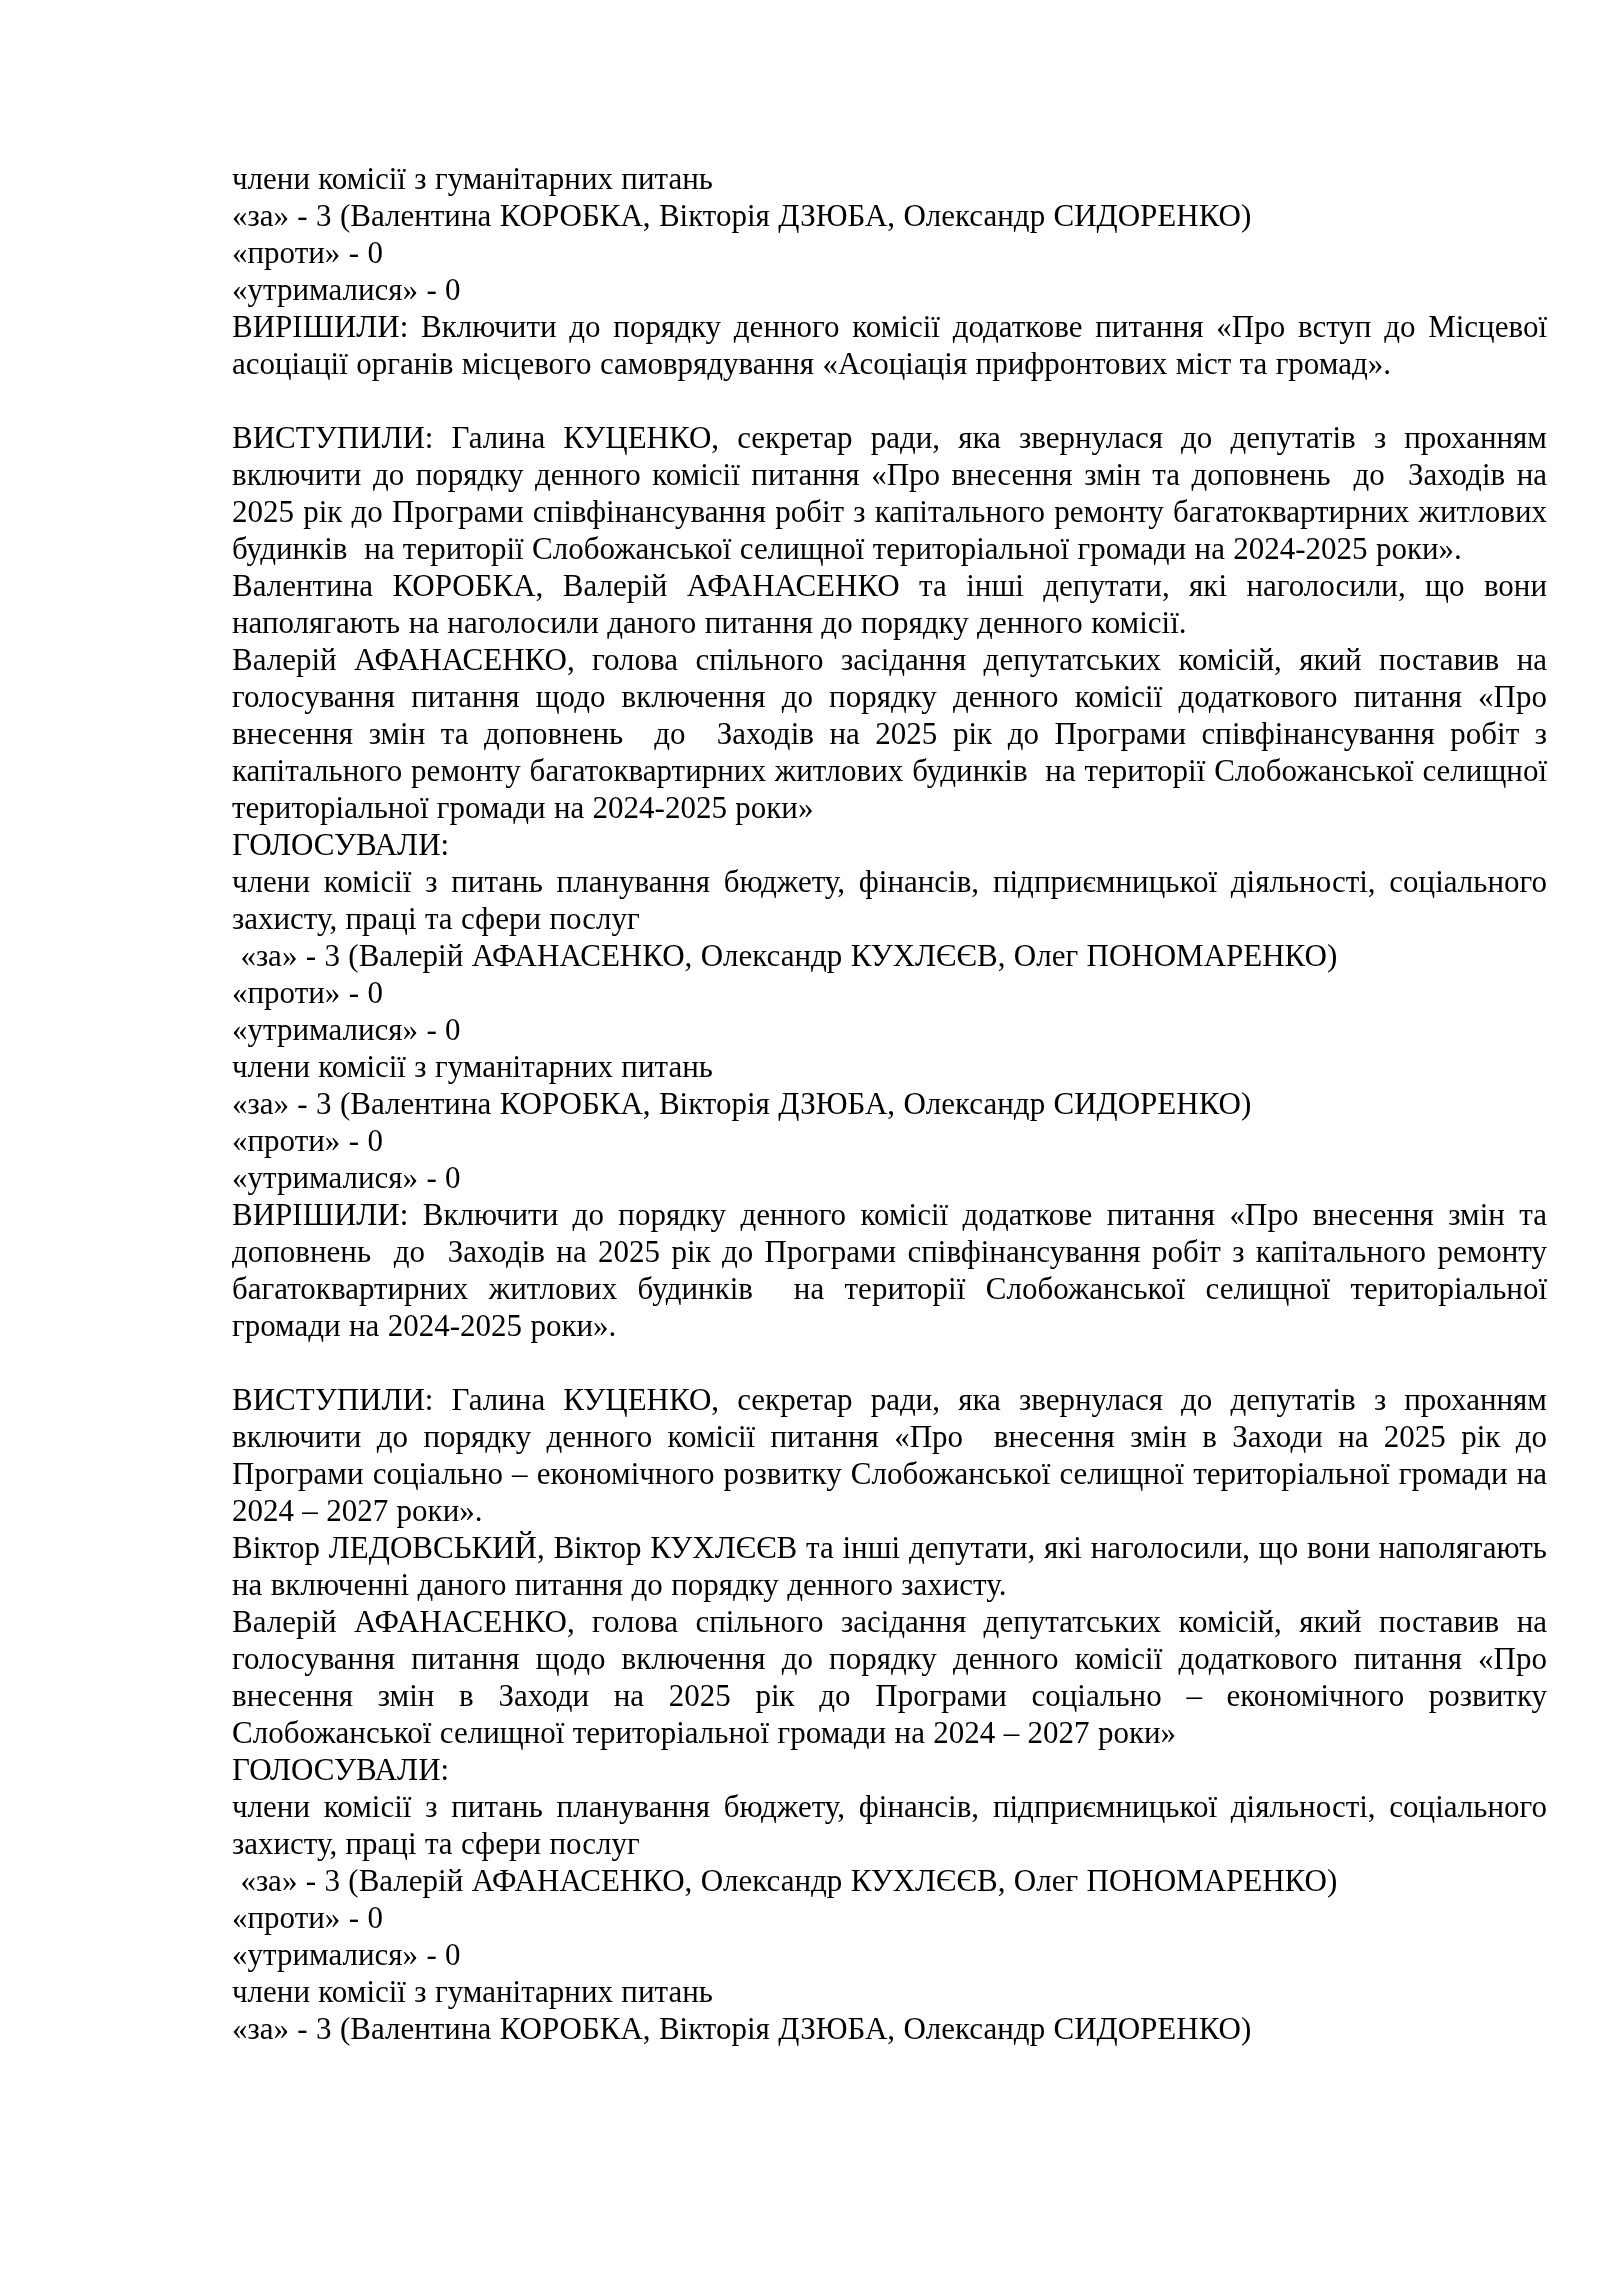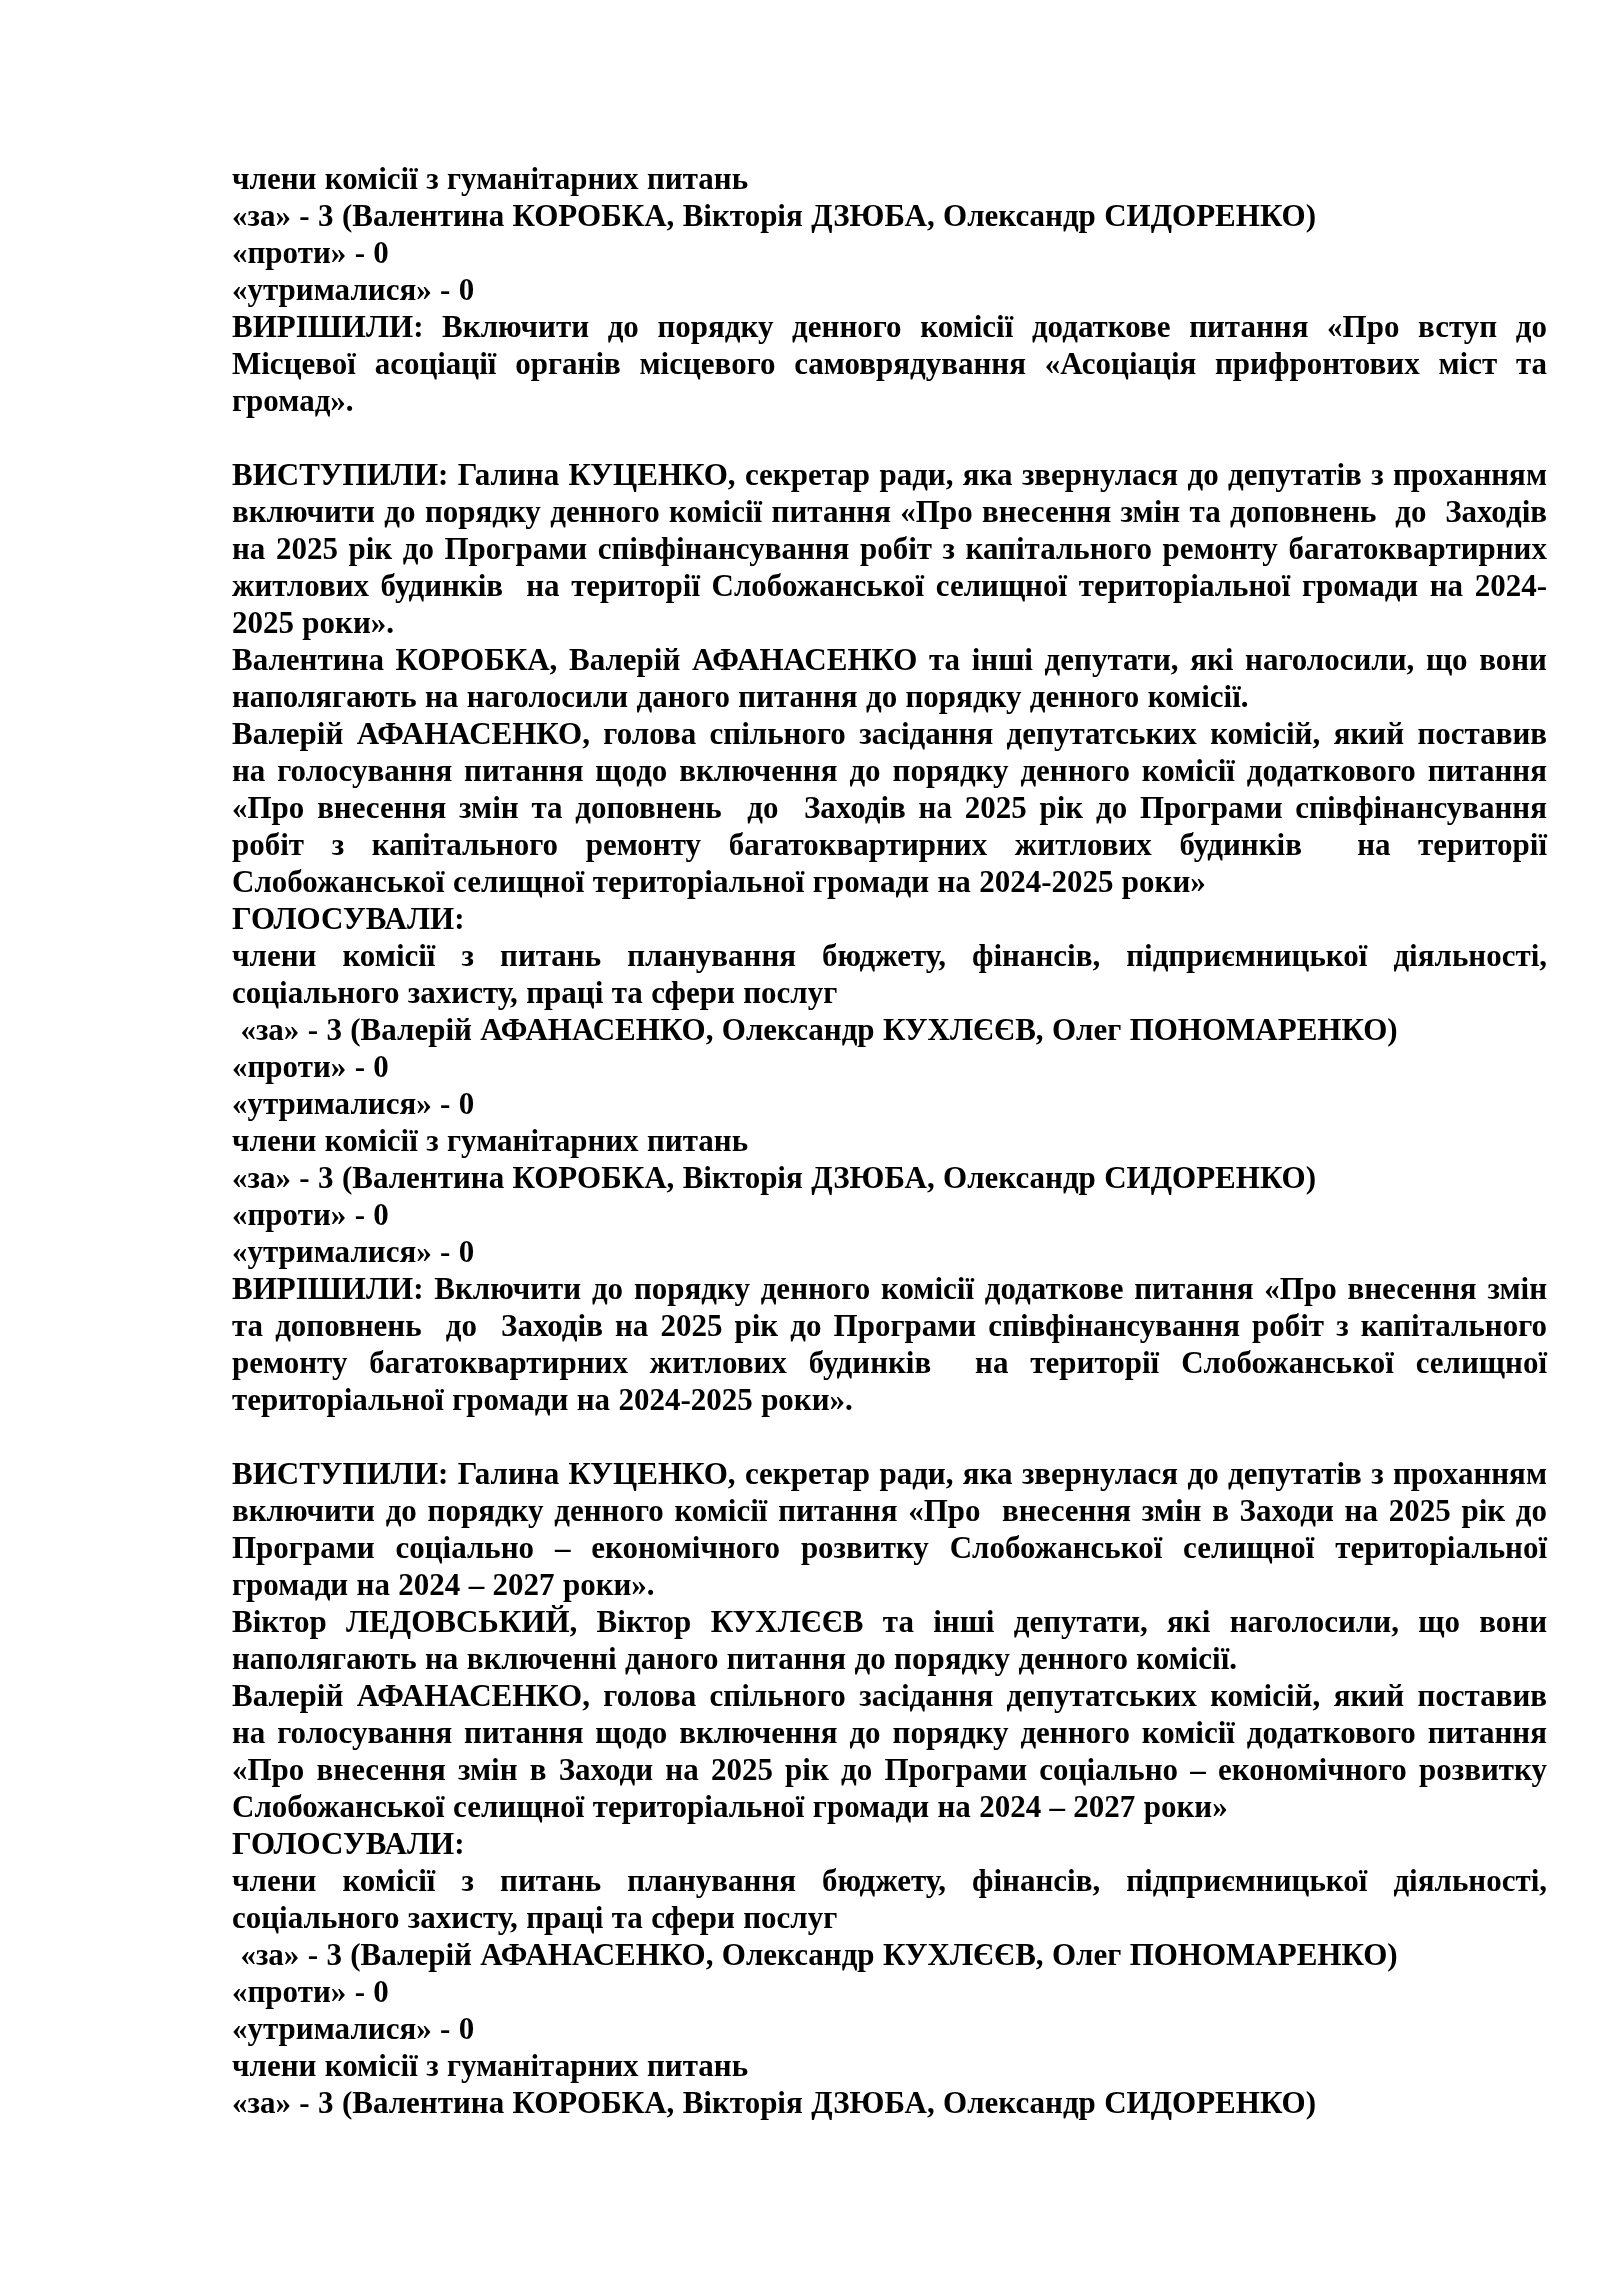--- a/index.html
+++ b/index.html
@@ -13,21 +13,20 @@
     position: relative;
     overflow: hidden;
   }
   .page {
     position: absolute;
     left: 0;
     top: 0;
     width: 1623px;
     height: 2295px;
     background: #ffffff;
-    font-weight: bold;
   }
   .textblock {
     position: absolute;
     left: 232px;
     top: 160px;
     width: 1315px;
   }
   p.line {
     margin: 0;
     padding: 0;
@@ -62,21 +61,21 @@
       <p class="line"> «за» - 3 (Валерій АФАНАСЕНКО, Олександр КУХЛЄЄВ, Олег ПОНОМАРЕНКО)</p>
       <p class="line">«проти» - 0</p>
       <p class="line">«утрималися» - 0</p>
       <p class="line">члени комісії з гуманітарних питань</p>
       <p class="line">«за» - 3 (Валентина КОРОБКА, Вікторія ДЗЮБА, Олександр СИДОРЕНКО)</p>
       <p class="line">«проти» - 0</p>
       <p class="line">«утрималися» - 0</p>
       <p class="line">ВИРІШИЛИ: Включити до порядку денного комісії додаткове питання «Про внесення змін та доповнень  до  Заходів на 2025 рік до Програми співфінансування робіт з капітального ремонту багатоквартирних житлових будинків  на території Слобожанської селищної територіальної громади на 2024-2025 роки».</p>
       <p class="line blank">&nbsp;</p>
       <p class="line">ВИСТУПИЛИ: Галина КУЦЕНКО, секретар ради, яка звернулася до депутатів з проханням включити до порядку денного комісії питання «Про  внесення змін в Заходи на 2025 рік до Програми соціально – економічного розвитку Слобожанської селищної територіальної громади на 2024 – 2027 роки».</p>
-      <p class="line">Віктор ЛЕДОВСЬКИЙ, Віктор КУХЛЄЄВ та інші депутати, які наголосили, що вони наполягають на включенні даного питання до порядку денного комісії.</p>
+      <p class="line">Віктор ЛЕДОВСЬКИЙ, Віктор КУХЛЄЄВ та інші депутати, які наголосили, що вони наполягають на включенні даного питання до порядку денного захисту.</p>
       <p class="line">Валерій АФАНАСЕНКО, голова спільного засідання депутатських комісій, який поставив на голосування питання щодо включення до порядку денного комісії додаткового питання «Про внесення змін в Заходи на 2025 рік до Програми соціально – економічного розвитку Слобожанської селищної територіальної громади на 2024 – 2027 роки»</p>
       <p class="line">ГОЛОСУВАЛИ:</p>
       <p class="line">члени комісії з питань планування бюджету, фінансів, підприємницької діяльності, соціального захисту, праці та сфери послуг</p>
       <p class="line"> «за» - 3 (Валерій АФАНАСЕНКО, Олександр КУХЛЄЄВ, Олег ПОНОМАРЕНКО)</p>
       <p class="line">«проти» - 0</p>
       <p class="line">«утрималися» - 0</p>
       <p class="line">члени комісії з гуманітарних питань</p>
       <p class="line">«за» - 3 (Валентина КОРОБКА, Вікторія ДЗЮБА, Олександр СИДОРЕНКО)</p>
     </div>
 </div>

